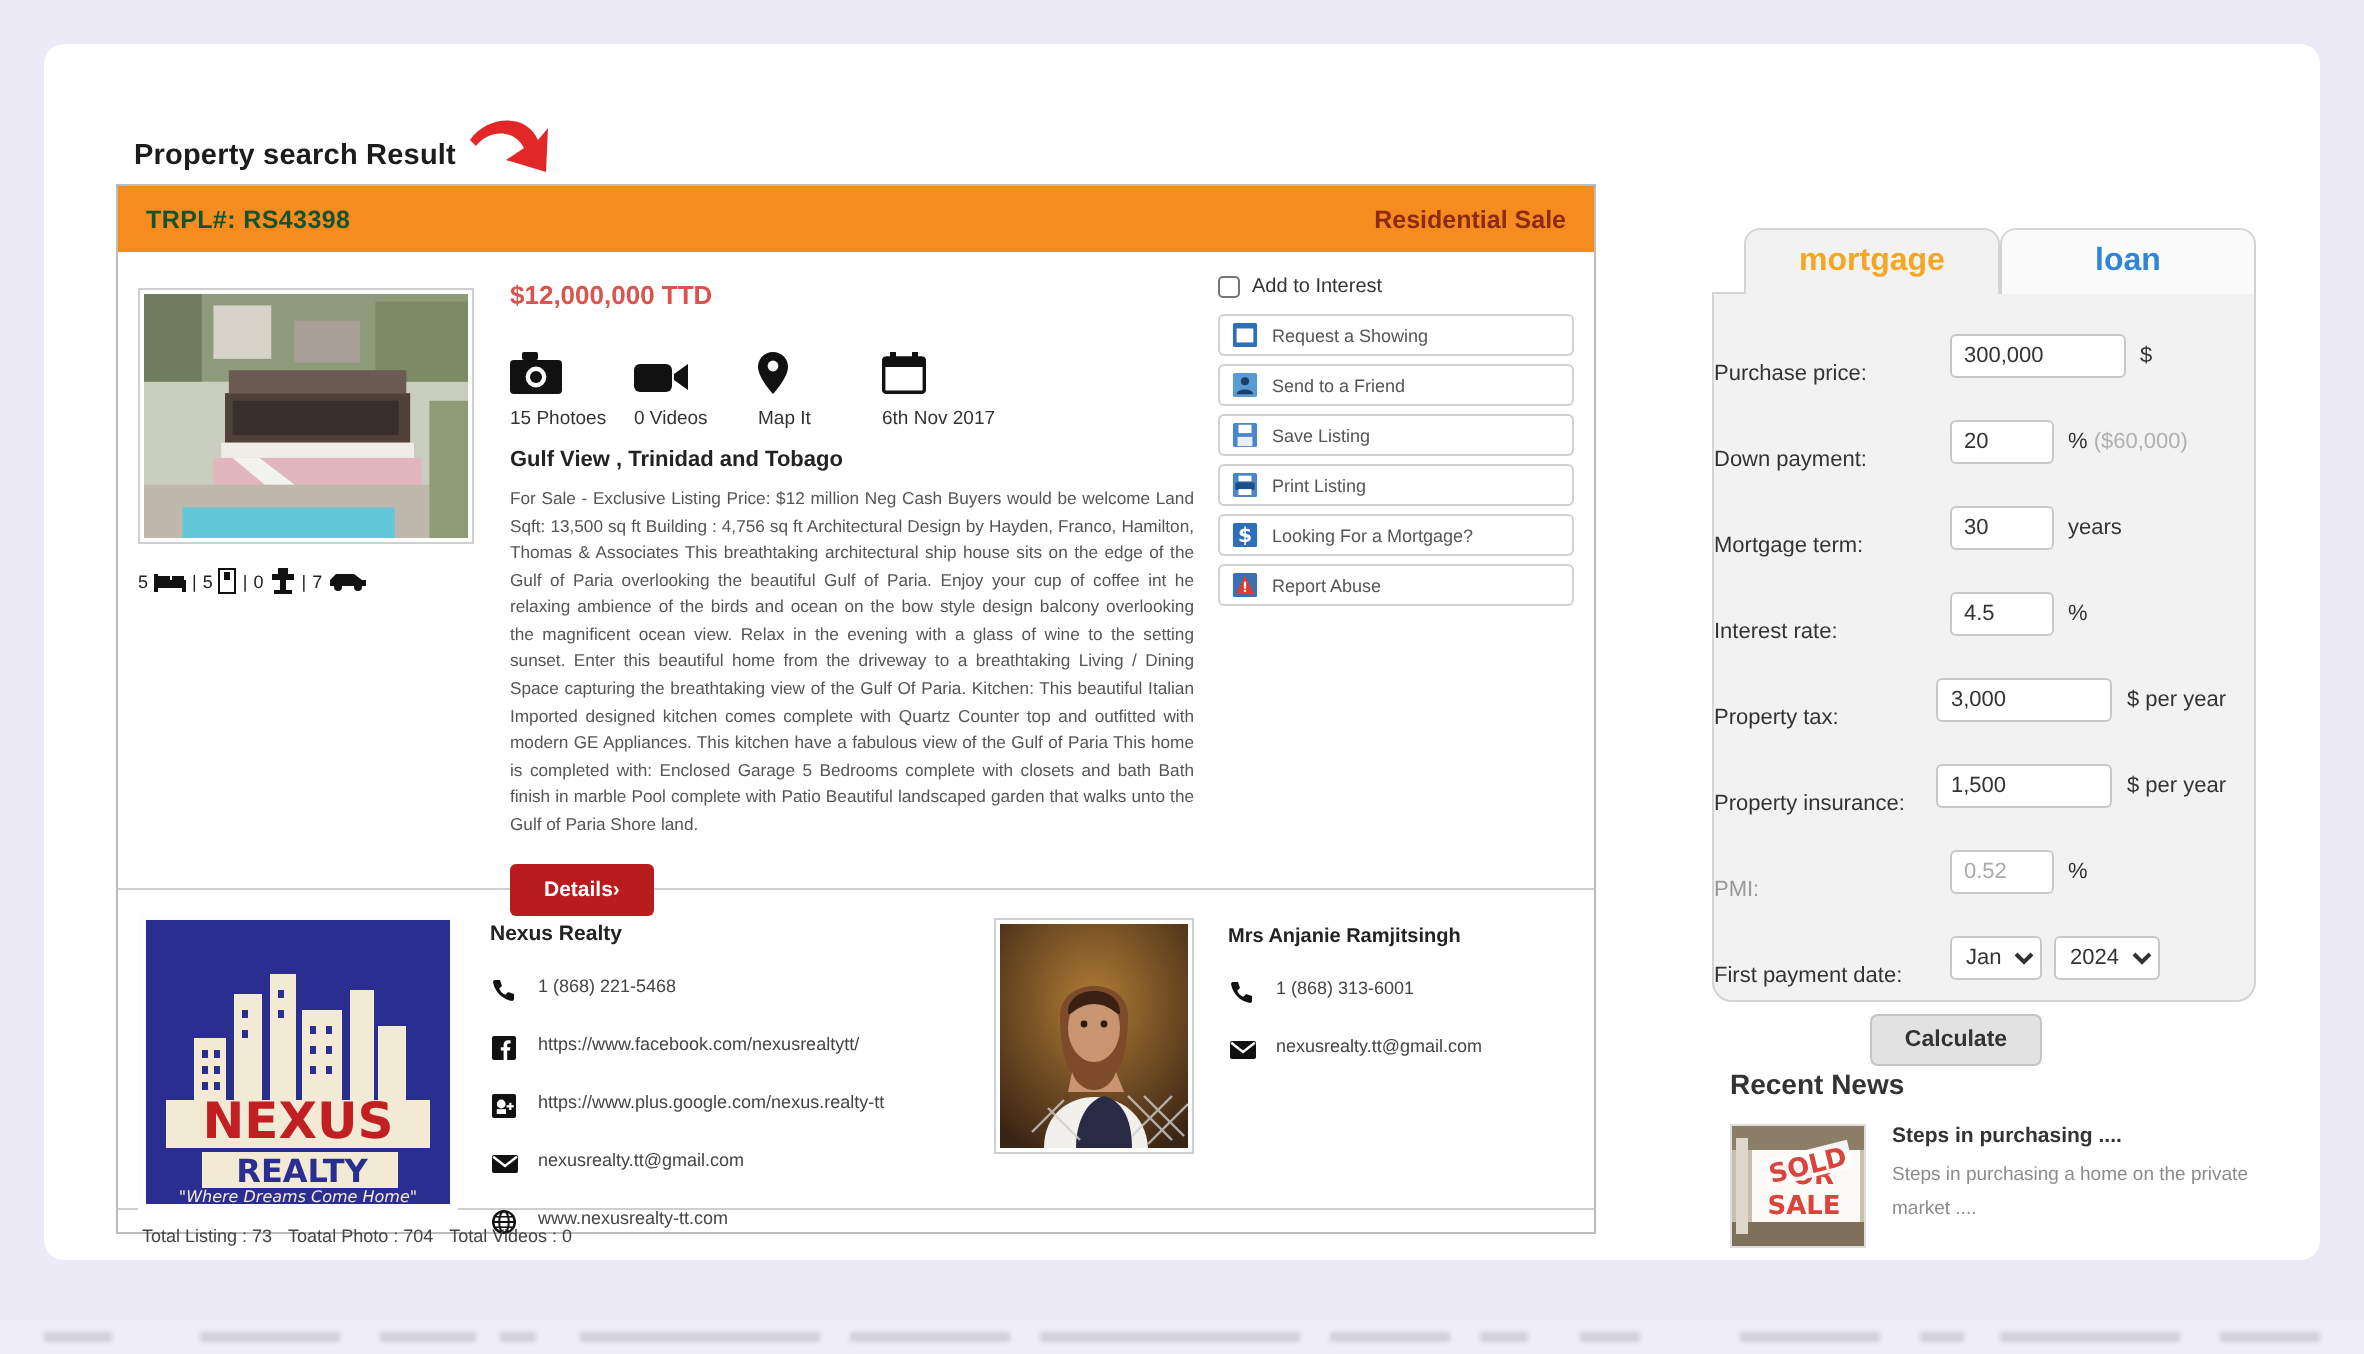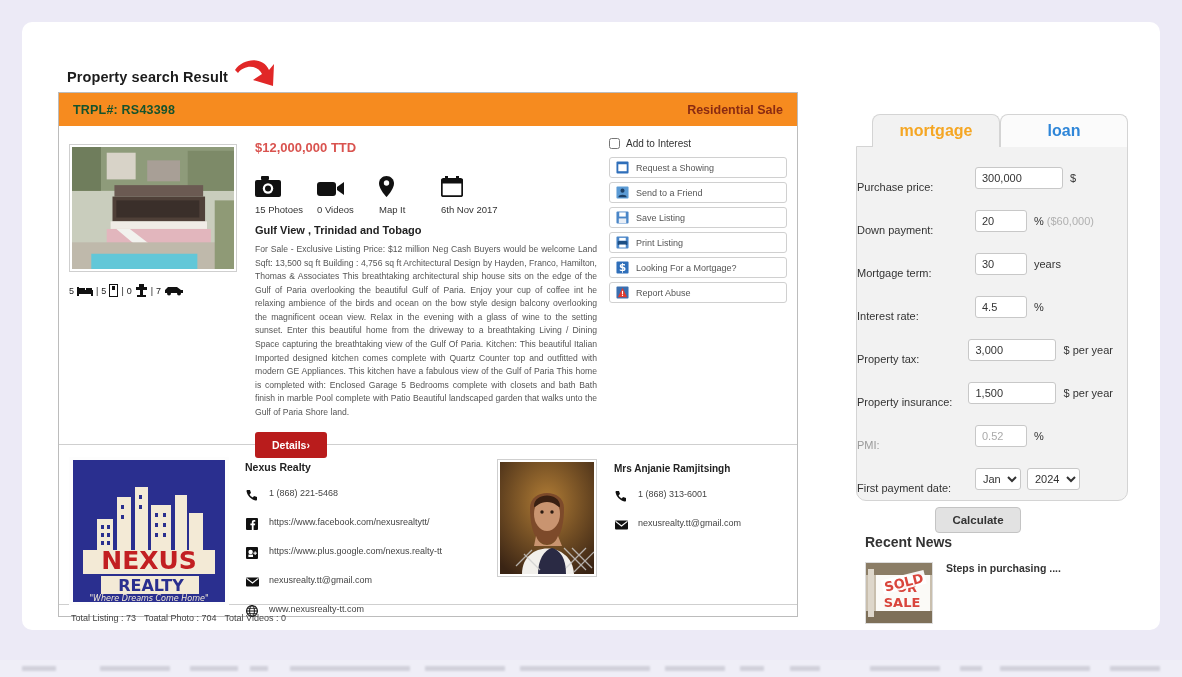--- a/index.html
+++ b/index.html
@@ -570,20 +570,21 @@
           <text x="36" y="29" font-size="13" font-weight="bold" font-family="DejaVu Sans, sans-serif" fill="#d9453c" text-anchor="middle">FOR</text>
           <text x="36" y="44" font-size="13" font-weight="bold" font-family="DejaVu Sans, sans-serif" fill="#d9453c" text-anchor="middle">SALE</text>
           <g transform="rotate(-14 38 20)">
             <rect x="16" y="12" width="44" height="14" fill="#fff" opacity=".92"></rect>
             <text x="38" y="24" font-size="13" font-weight="bold" font-family="DejaVu Sans, sans-serif" fill="#d9453c" text-anchor="middle">SOLD</text>
           </g>
         </svg>
       </div>
       <div>
         <div class="news-h">Steps in purchasing ....</div>
+        <div class="news-p">Steps in purchasing a home on the private market ....</div>
       </div>
     </div>
   </div>
 
 </div>
 
 <div class="bottom-strip">
   <div class="bs-seg" style="left:22px;width:34px;"></div>
   <div class="bs-seg" style="left:100px;width:70px;"></div>
   <div class="bs-seg" style="left:190px;width:48px;"></div>

